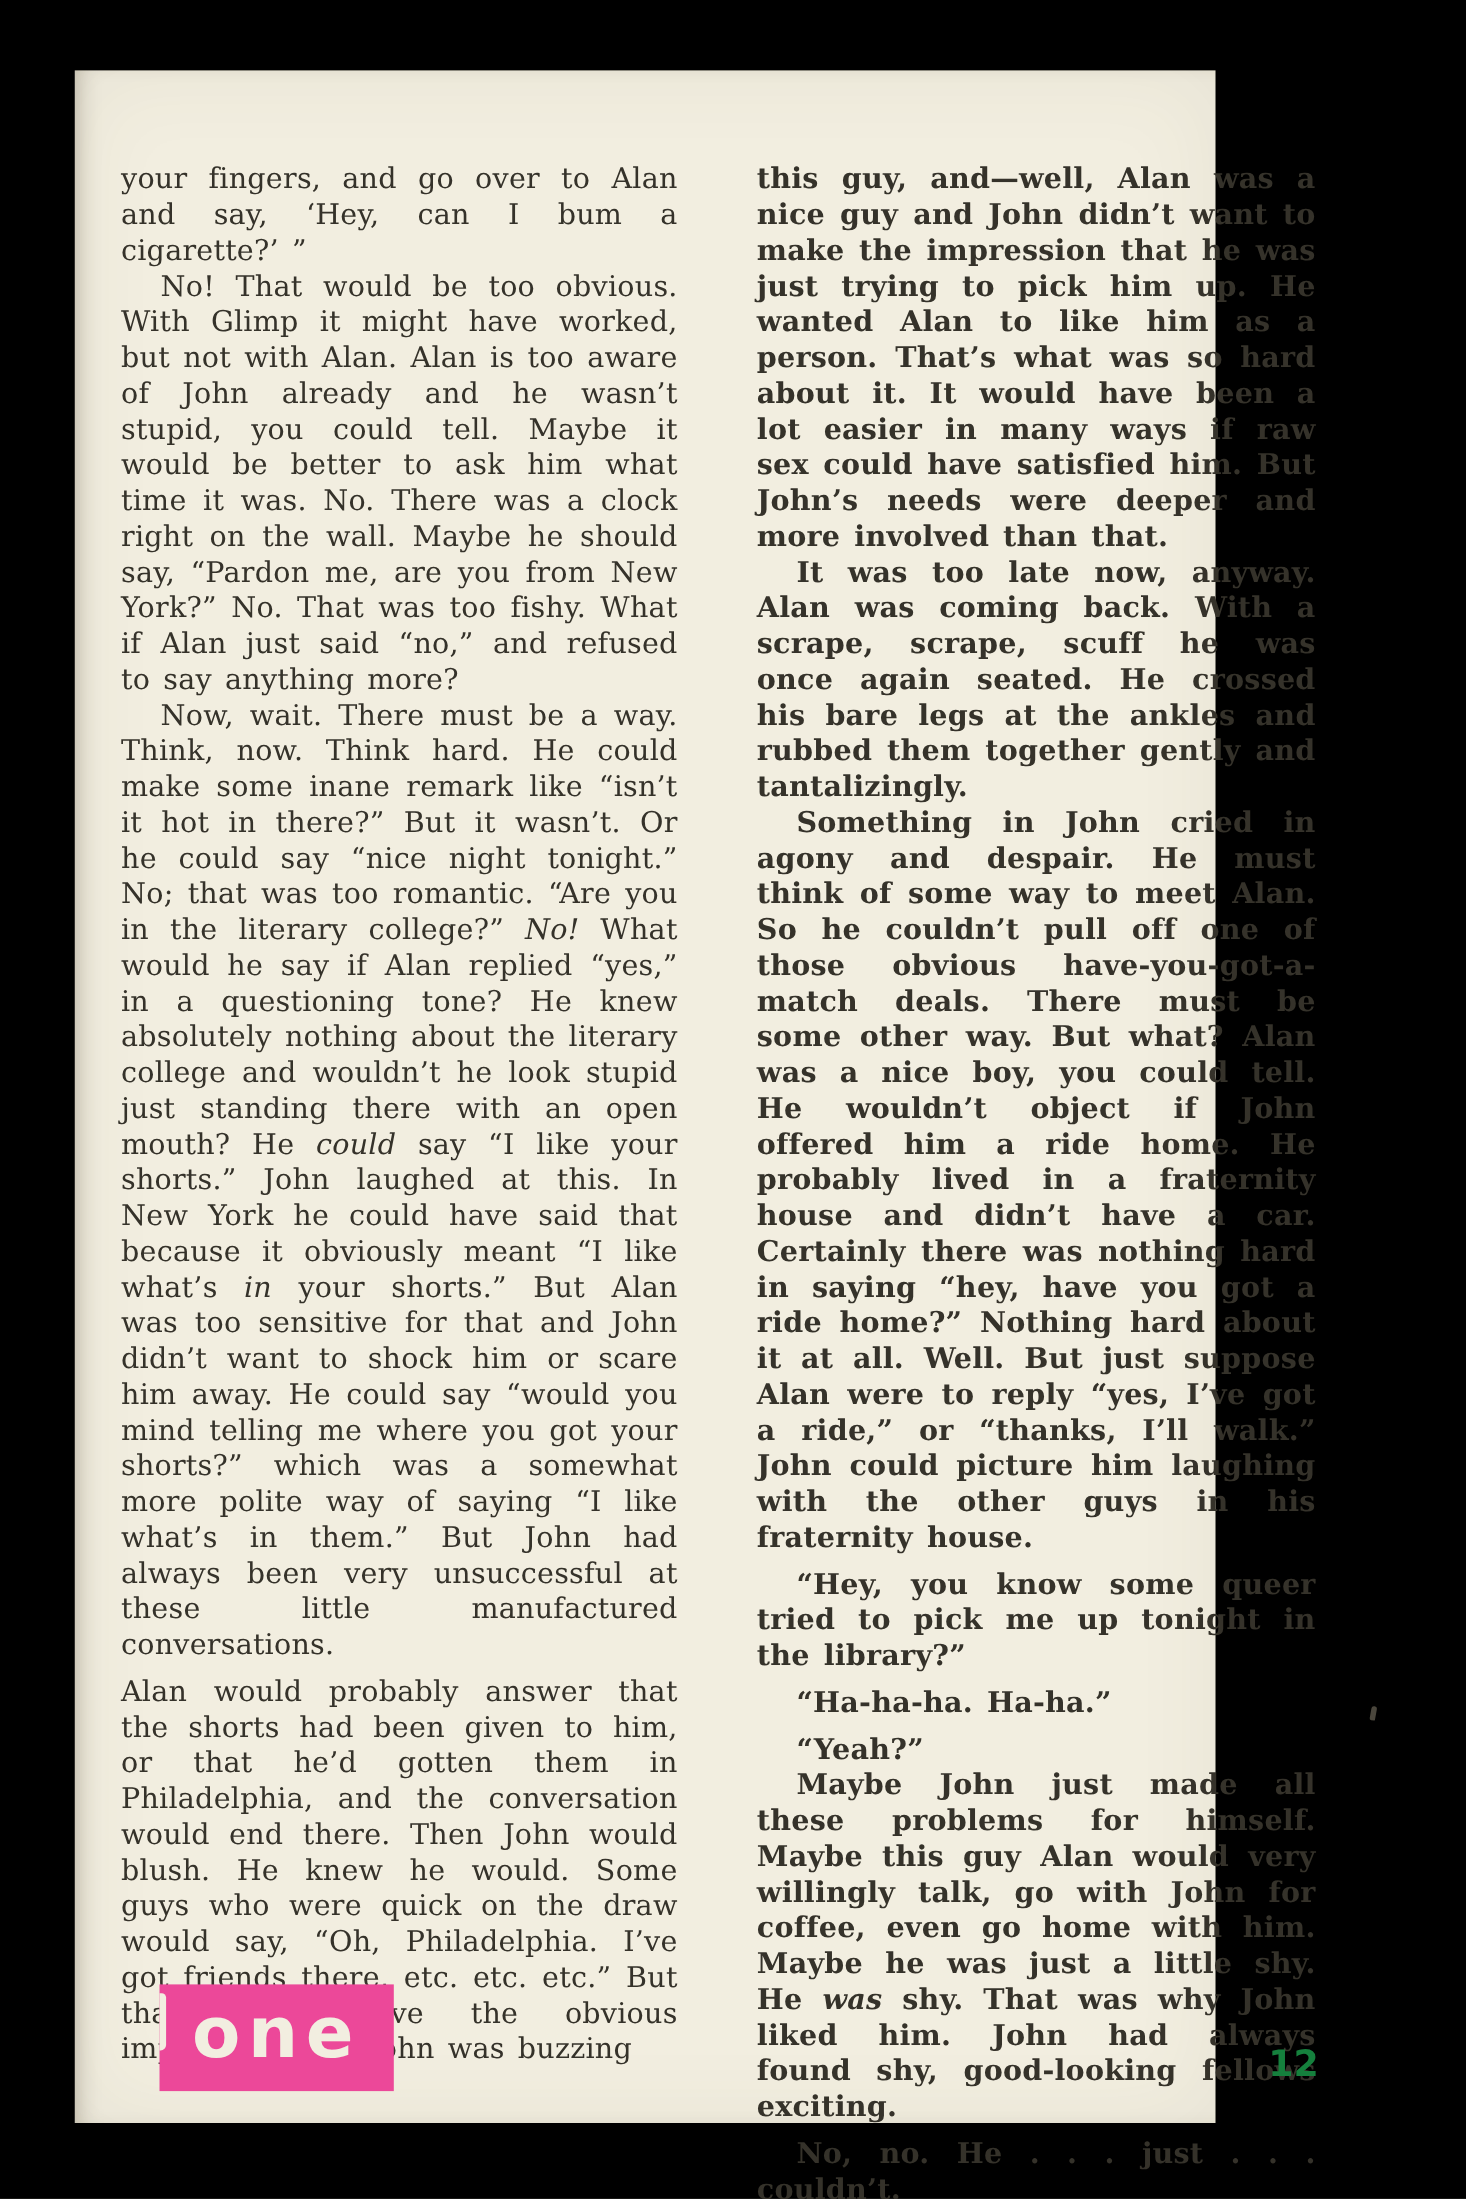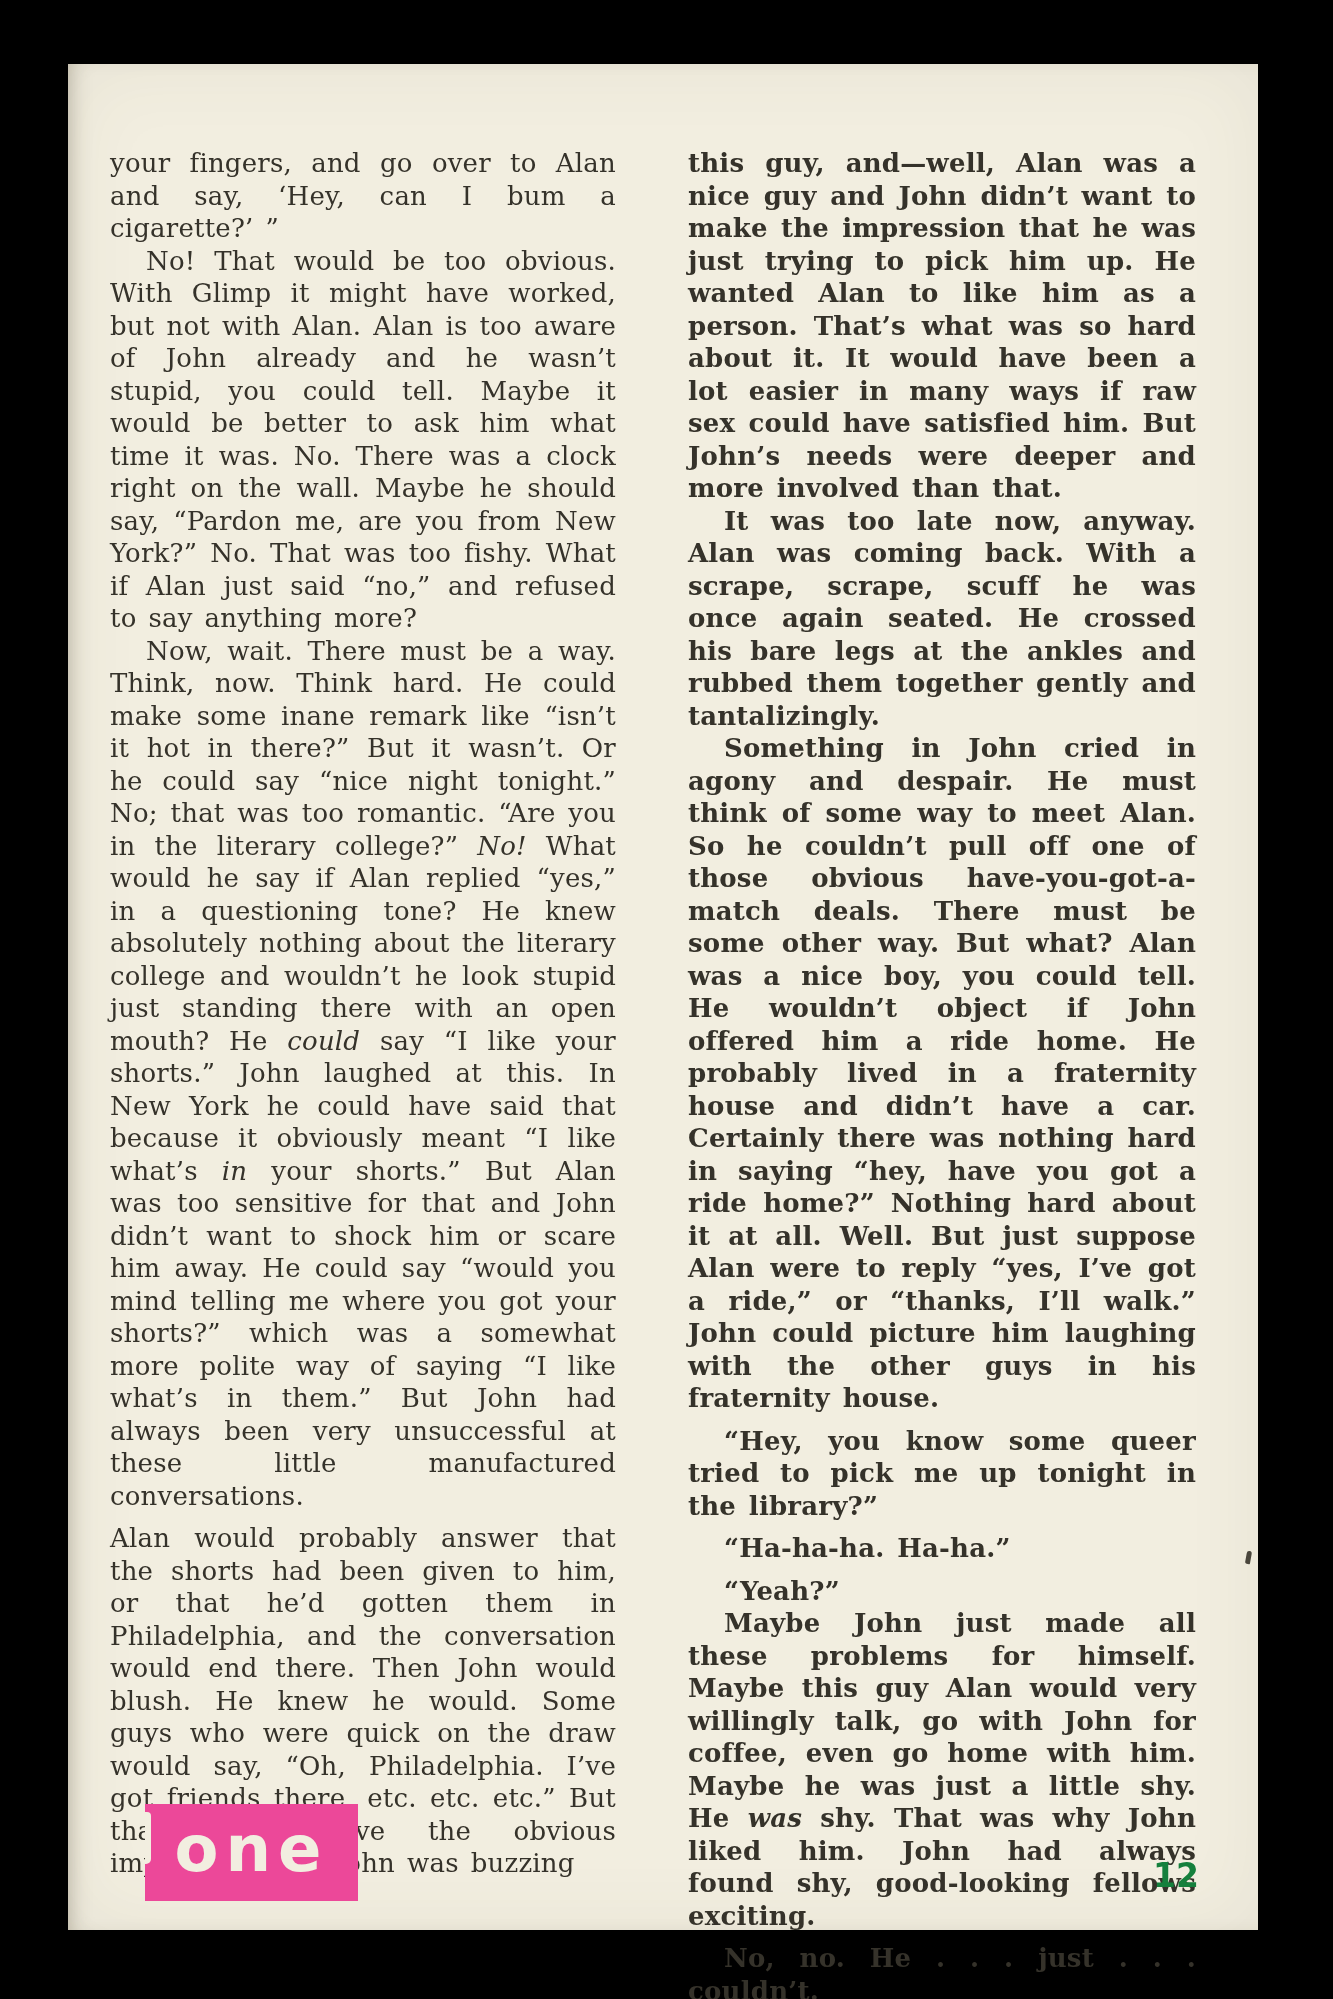--- a/index.html
+++ b/index.html
@@ -11,21 +11,21 @@
   body{
     width:1333px;height:1999px;
     background:var(--bg);
     position:relative;
     overflow:hidden;
     font-family:"DejaVu Serif", serif;
   }
   .paper{
     position:absolute;
     left:68px;top:64px;
-    width:1190px;height:1866px;
+    width:1037px;height:1866px;
     background:var(--paper);
     box-shadow:inset 14px 0 22px -14px rgba(60,50,30,.35), inset 0 0 80px rgba(90,80,50,.07);
   }
   .column{
     position:absolute;
     top:83px;
     text-align:justify;
     color:var(--ink);
     font-size:26px;
     line-height:32.5px;

